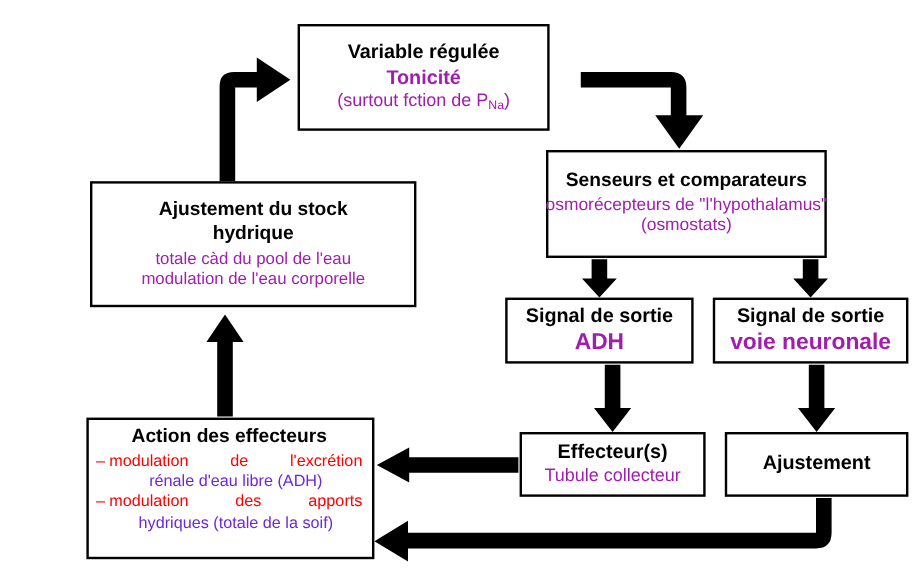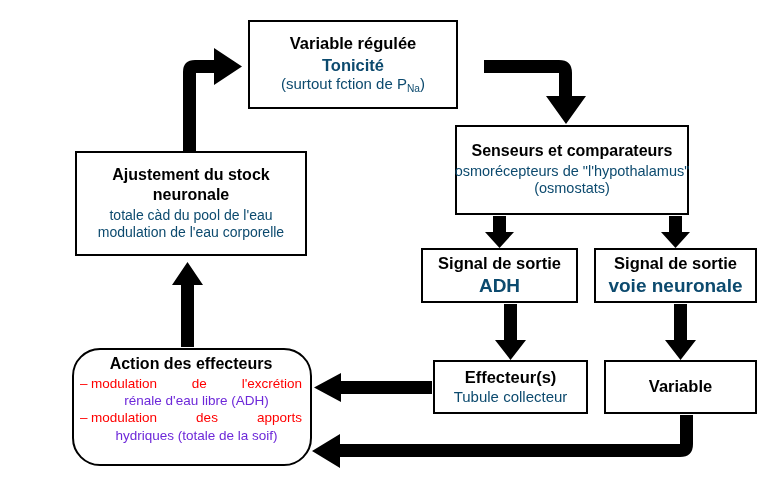--- a/index.html
+++ b/index.html
@@ -26,57 +26,56 @@
     text-align: center;
     z-index: 3;
   }
   .ttl {
     color: #000000;
     font-weight: bold;
     line-height: 1.18;
     white-space: nowrap;
   }
   .sub {
-    color: #0c4a6e;
+    color: #a21caf;
     font-weight: normal;
     line-height: 1.22;
     white-space: nowrap;
   }
   .sub.bold { font-weight: bold; }
 
   
   #box-variable { left: 248px; top: 20px; width: 210px; height: 89px; }
   #box-variable .ttl { font-size: 16.5px; margin-bottom: 1px; }
   #box-variable .sub { font-size: 16.5px; }
   #box-variable .sub.small { font-size: 15px; }
   sub.na { font-size: 0.68em; vertical-align: -0.28em; }
 
   #box-senseurs { left: 455px; top: 125px; width: 234px; height: 90px; }
   #box-senseurs .ttl { font-size: 16px; margin-bottom: 2px; }
   #box-senseurs .sub { font-size: 14.5px; }
 
-  #box-ajustement { left: 75px; top: 151px; width: 232px; height: 105px; }
+  #box-ajustement { left: 75px; top: 151px; width: 272px; height: 105px; }
   #box-ajustement .ttl { font-size: 16px; margin-bottom: 2px; }
   #box-ajustement .sub { font-size: 14px; }
 
   #box-signal-adh { left: 421px; top: 248px; width: 157px; height: 55px; }
   #box-signal-neuro { left: 594px; top: 248px; width: 163px; height: 55px; }
   #box-signal-adh .ttl, #box-signal-neuro .ttl { font-size: 16.5px; }
   #box-signal-adh .sub, #box-signal-neuro .sub { font-size: 19px; }
 
   #box-effecteurs-adh { left: 433px; top: 360px; width: 155px; height: 54px; }
   #box-effecteur-soif { left: 604px; top: 360px; width: 153px; height: 54px; }
   #box-effecteurs-adh .ttl, #box-effecteur-soif .ttl { font-size: 16.5px; }
   #box-effecteurs-adh .sub, #box-effecteur-soif .sub { font-size: 15px; text-align: right; }
 
   #box-action {
     left: 72px; top: 348px; width: 240px; height: 118px;
     align-items: stretch; justify-content: flex-start;
     padding: 5px 8px 4px 6px;
-    border-radius: 28px;
   }
   #box-action .ttl { font-size: 16px; text-align: center; margin-bottom: 1px; }
   .bullet-line {
     color: #ff0000;
     font-size: 13.5px;
     line-height: 1.28;
     display: flex;
     text-align: justify;
   }
   .bullet-dash { width: 11px; flex: 0 0 11px; }
@@ -143,42 +142,42 @@
   </div>
 
   <div class="box" id="box-senseurs">
     <div class="ttl">Senseurs et comparateurs</div>
     <div class="sub">osmorécepteurs de "l'hypothalamus"</div>
     <div class="sub">(osmostats)</div>
   </div>
 
   <div class="box" id="box-ajustement">
     <div class="ttl">Ajustement du stock</div>
-    <div class="ttl">neuronale</div>
+    <div class="ttl">hydrique</div>
     <div class="sub">totale càd du pool de l'eau</div>
     <div class="sub">modulation de l'eau corporelle</div>
   </div>
 
   <div class="box" id="box-signal-adh">
     <div class="ttl">Signal de sortie</div>
     <div class="sub bold">ADH</div>
   </div>
 
   <div class="box" id="box-signal-neuro">
     <div class="ttl">Signal de sortie</div>
     <div class="sub bold">voie neuronale</div>
   </div>
 
   <div class="box" id="box-effecteurs-adh">
     <div class="ttl">Effecteur(s)</div>
     <div class="sub">Tubule collecteur</div>
   </div>
 
   <div class="box" id="box-effecteur-soif">
-    <div class="ttl">Variable</div>
+    <div class="ttl">Ajustement</div>
   </div>
 
   <div class="box" id="box-action">
     <div class="ttl">Action des effecteurs</div>
 
     <div class="bullet-line">
       <span class="bullet-dash">–</span>
       <span class="bullet-body just">
         <span>modulation</span>
         <span>de</span>

